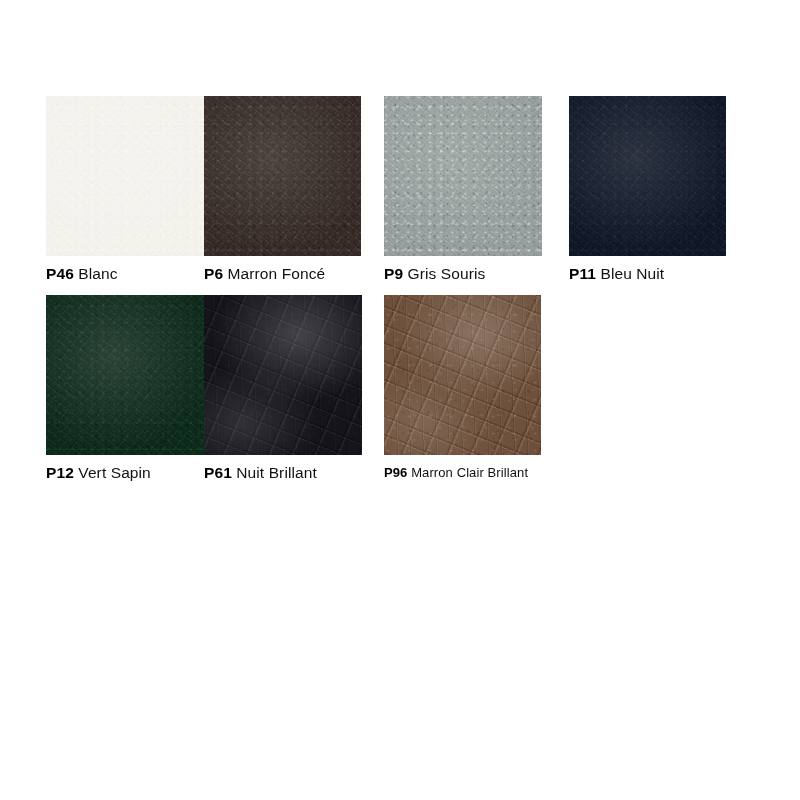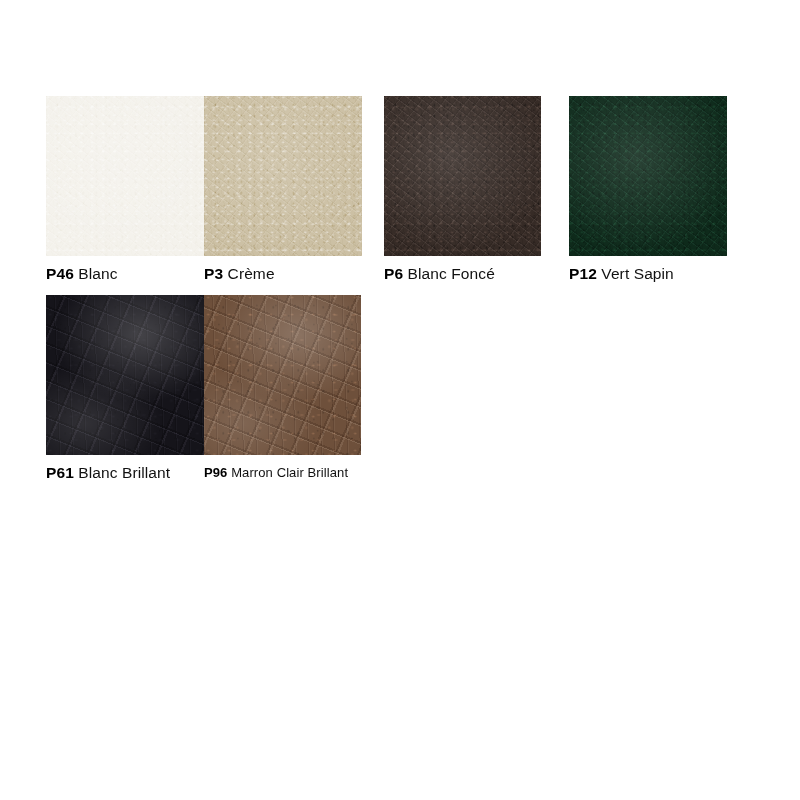--- a/index.html
+++ b/index.html
@@ -136,51 +136,59 @@
 <div id="swatch-board">
   <div class="swatch-grid">
       <div class="swatch-cell">
         <div class="swatch-tile" style="background-color: rgb(244, 242, 236);">
           <div class="grain"></div>
           <div class="grain2"></div>
           <div class="vignette"></div>
         </div>
         <div class="swatch-label"><span class="code">P46</span> <span class="name">Blanc</span></div>
       </div>
-      <div class="swatch-cell">
-        <div class="swatch-tile" style="background-color: rgb(204, 192, 164);">
-          <div class="grain"></div>
-          <div class="grain2"></div>
-          <div class="vignette"></div>
-        </div>
-        <div class="swatch-label"><span class="code">P3</span> <span class="name">Crème</span></div>
-      </div>
       <div class="swatch-cell wide">
         <div class="swatch-tile" style="background-color: rgb(54, 43, 38);">
           <div class="grain"></div>
           <div class="grain2"></div>
           <div class="vignette"></div>
         </div>
-        <div class="swatch-label"><span class="code">P6</span> <span class="name">Blanc Foncé</span></div>
+        <div class="swatch-label"><span class="code">P6</span> <span class="name">Marron Foncé</span></div>
+      </div>
+      <div class="swatch-cell">
+        <div class="swatch-tile" style="background-color: rgb(151, 160, 158);">
+          <div class="grain"></div>
+          <div class="grain2"></div>
+          <div class="vignette"></div>
+        </div>
+        <div class="swatch-label"><span class="code">P9</span> <span class="name">Gris Souris</span></div>
+      </div>
+      <div class="swatch-cell wide">
+        <div class="swatch-tile" style="background-color: rgb(16, 23, 38);">
+          <div class="grain"></div>
+          <div class="grain2"></div>
+          <div class="vignette"></div>
+        </div>
+        <div class="swatch-label"><span class="code">P11</span> <span class="name">Bleu Nuit</span></div>
       </div>
       <div class="swatch-cell">
         <div class="swatch-tile" style="background-color: rgb(14, 42, 27);">
           <div class="grain"></div>
           <div class="grain2"></div>
           <div class="vignette"></div>
         </div>
         <div class="swatch-label"><span class="code">P12</span> <span class="name">Vert Sapin</span></div>
       </div>
       <div class="swatch-cell">
         <div class="swatch-tile gloss" style="background-color: rgb(21, 20, 26);">
           <div class="grain"></div>
           <div class="grain2"></div>
           <div class="vignette"></div>
         </div>
-        <div class="swatch-label"><span class="code">P61</span> <span class="name">Blanc Brillant</span></div>
+        <div class="swatch-label"><span class="code">P61</span> <span class="name">Nuit Brillant</span></div>
       </div>
       <div class="swatch-cell wide">
         <div class="swatch-tile gloss" style="background-color: rgb(110, 80, 59);">
           <div class="grain"></div>
           <div class="grain2"></div>
           <div class="vignette"></div>
         </div>
         <div class="swatch-label small"><span class="code">P96</span> <span class="name">Marron Clair Brillant</span></div>
       </div>
     </div>

